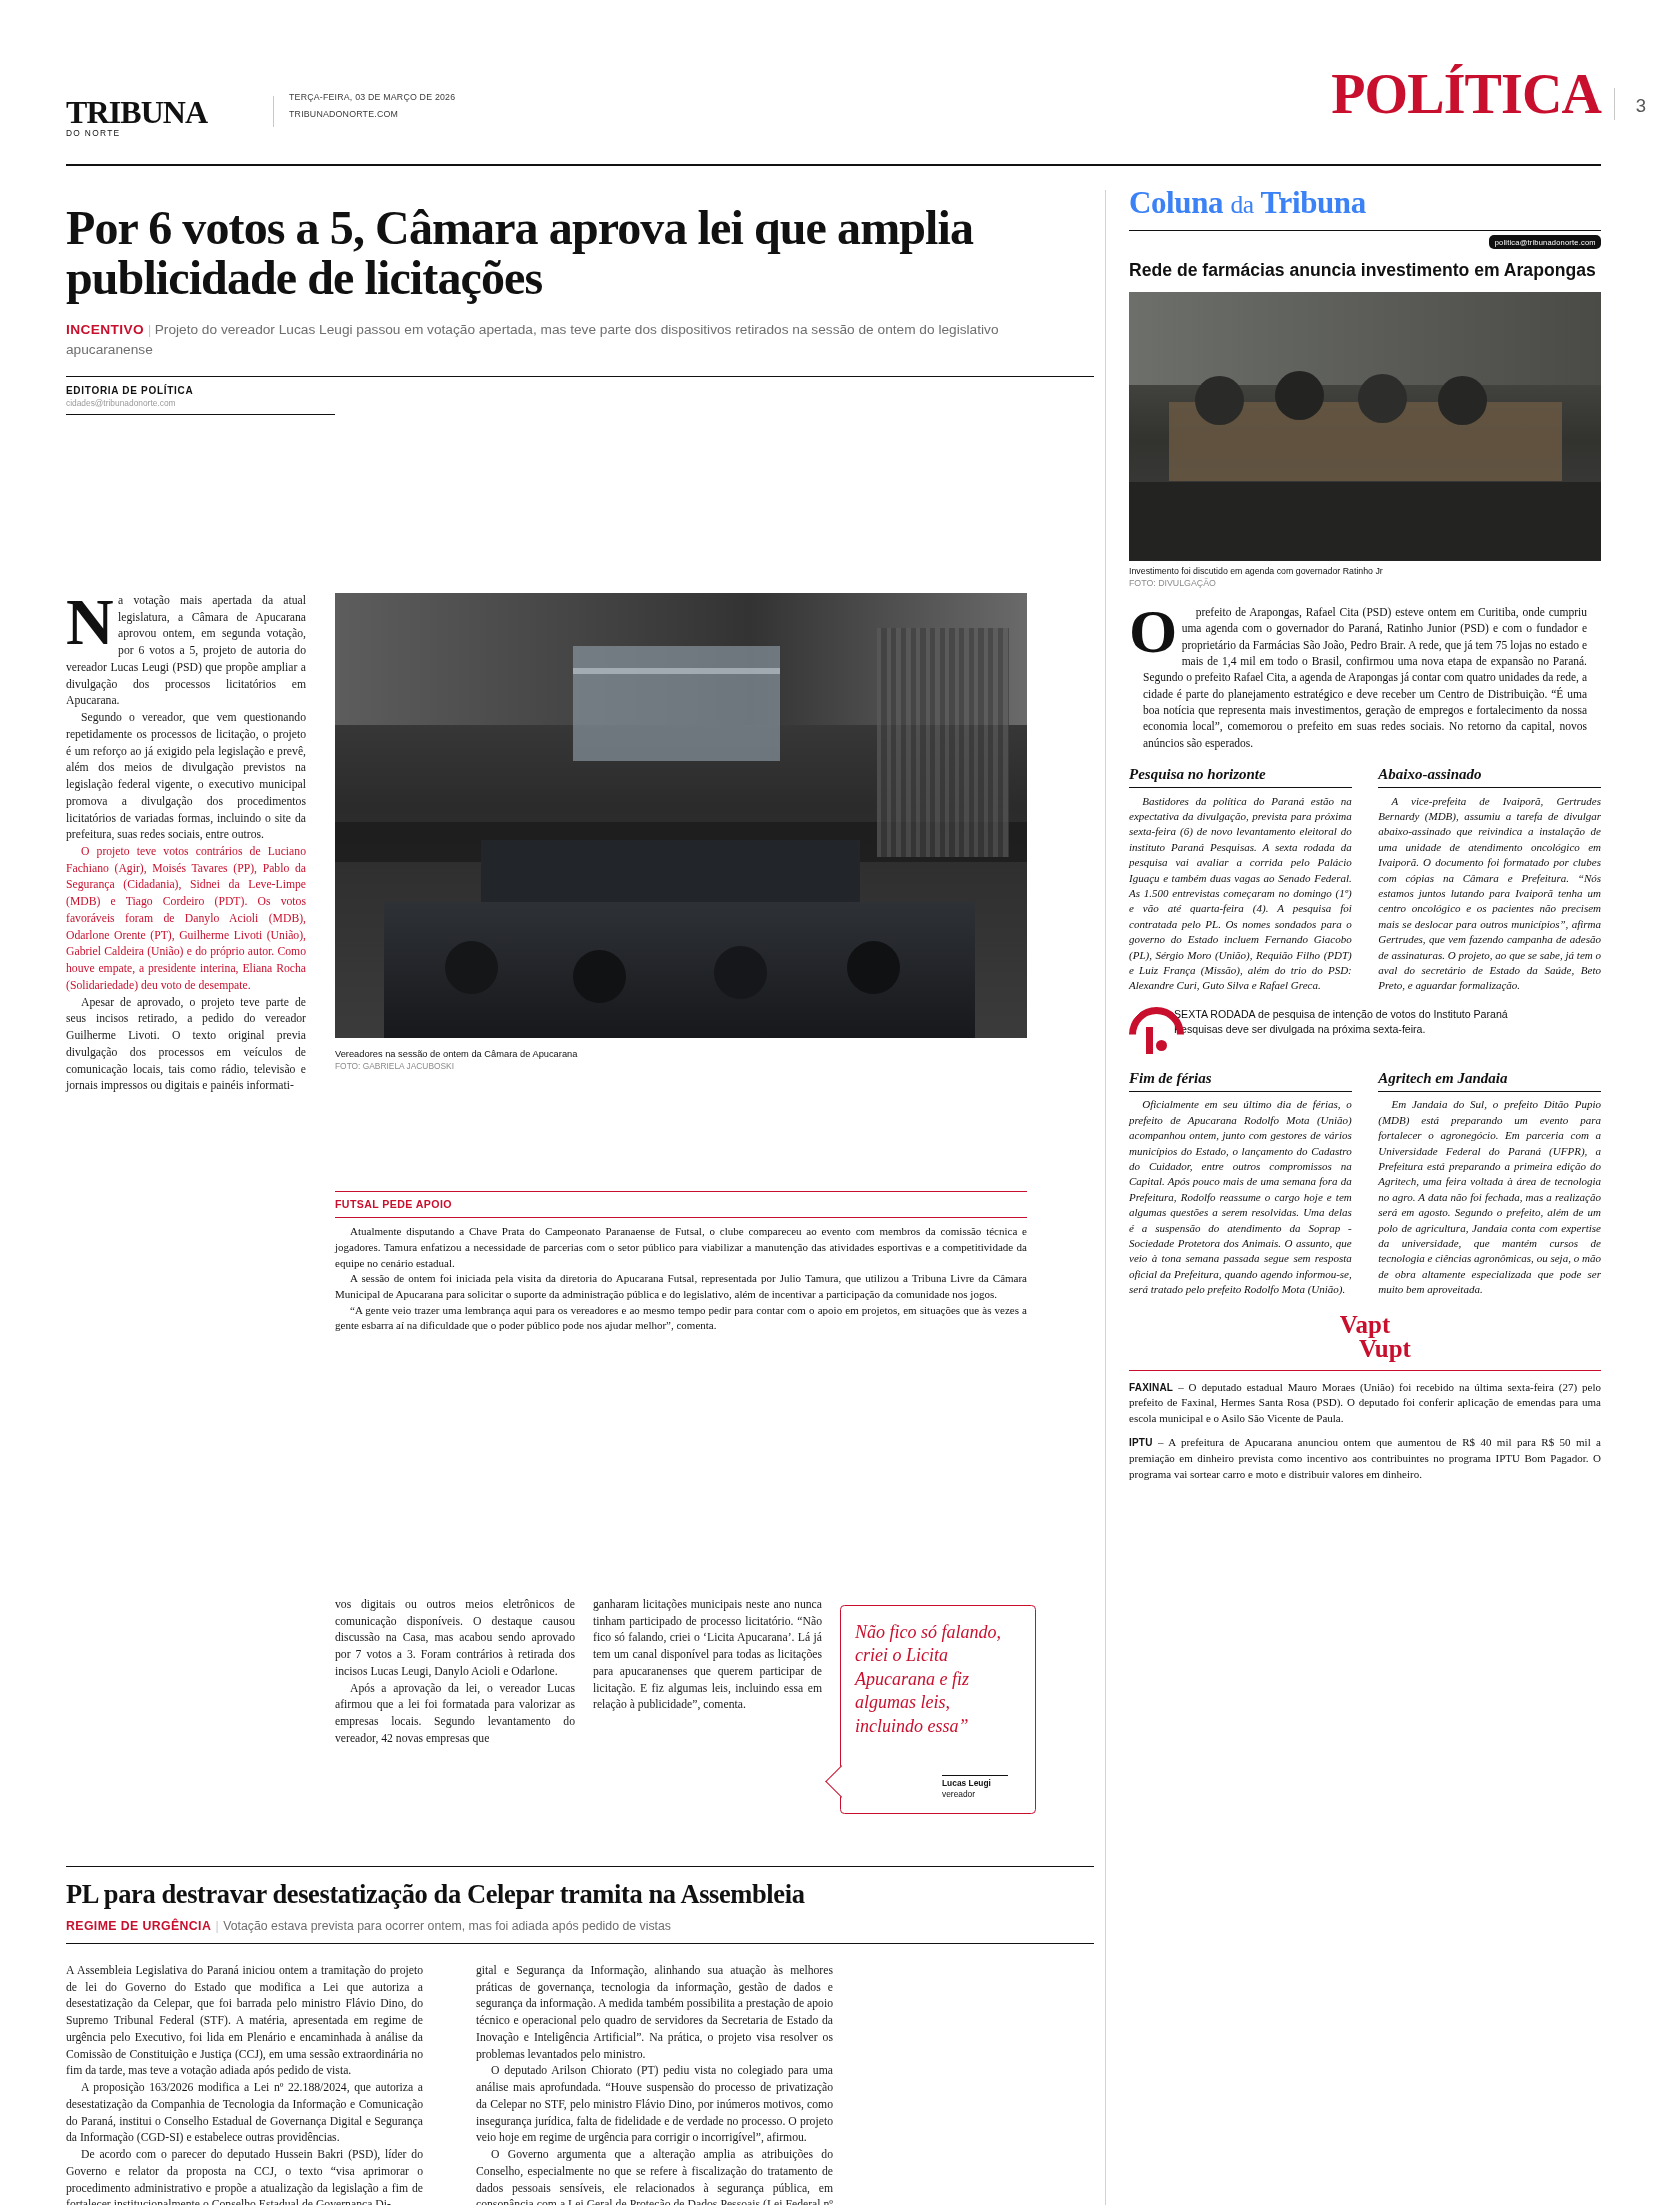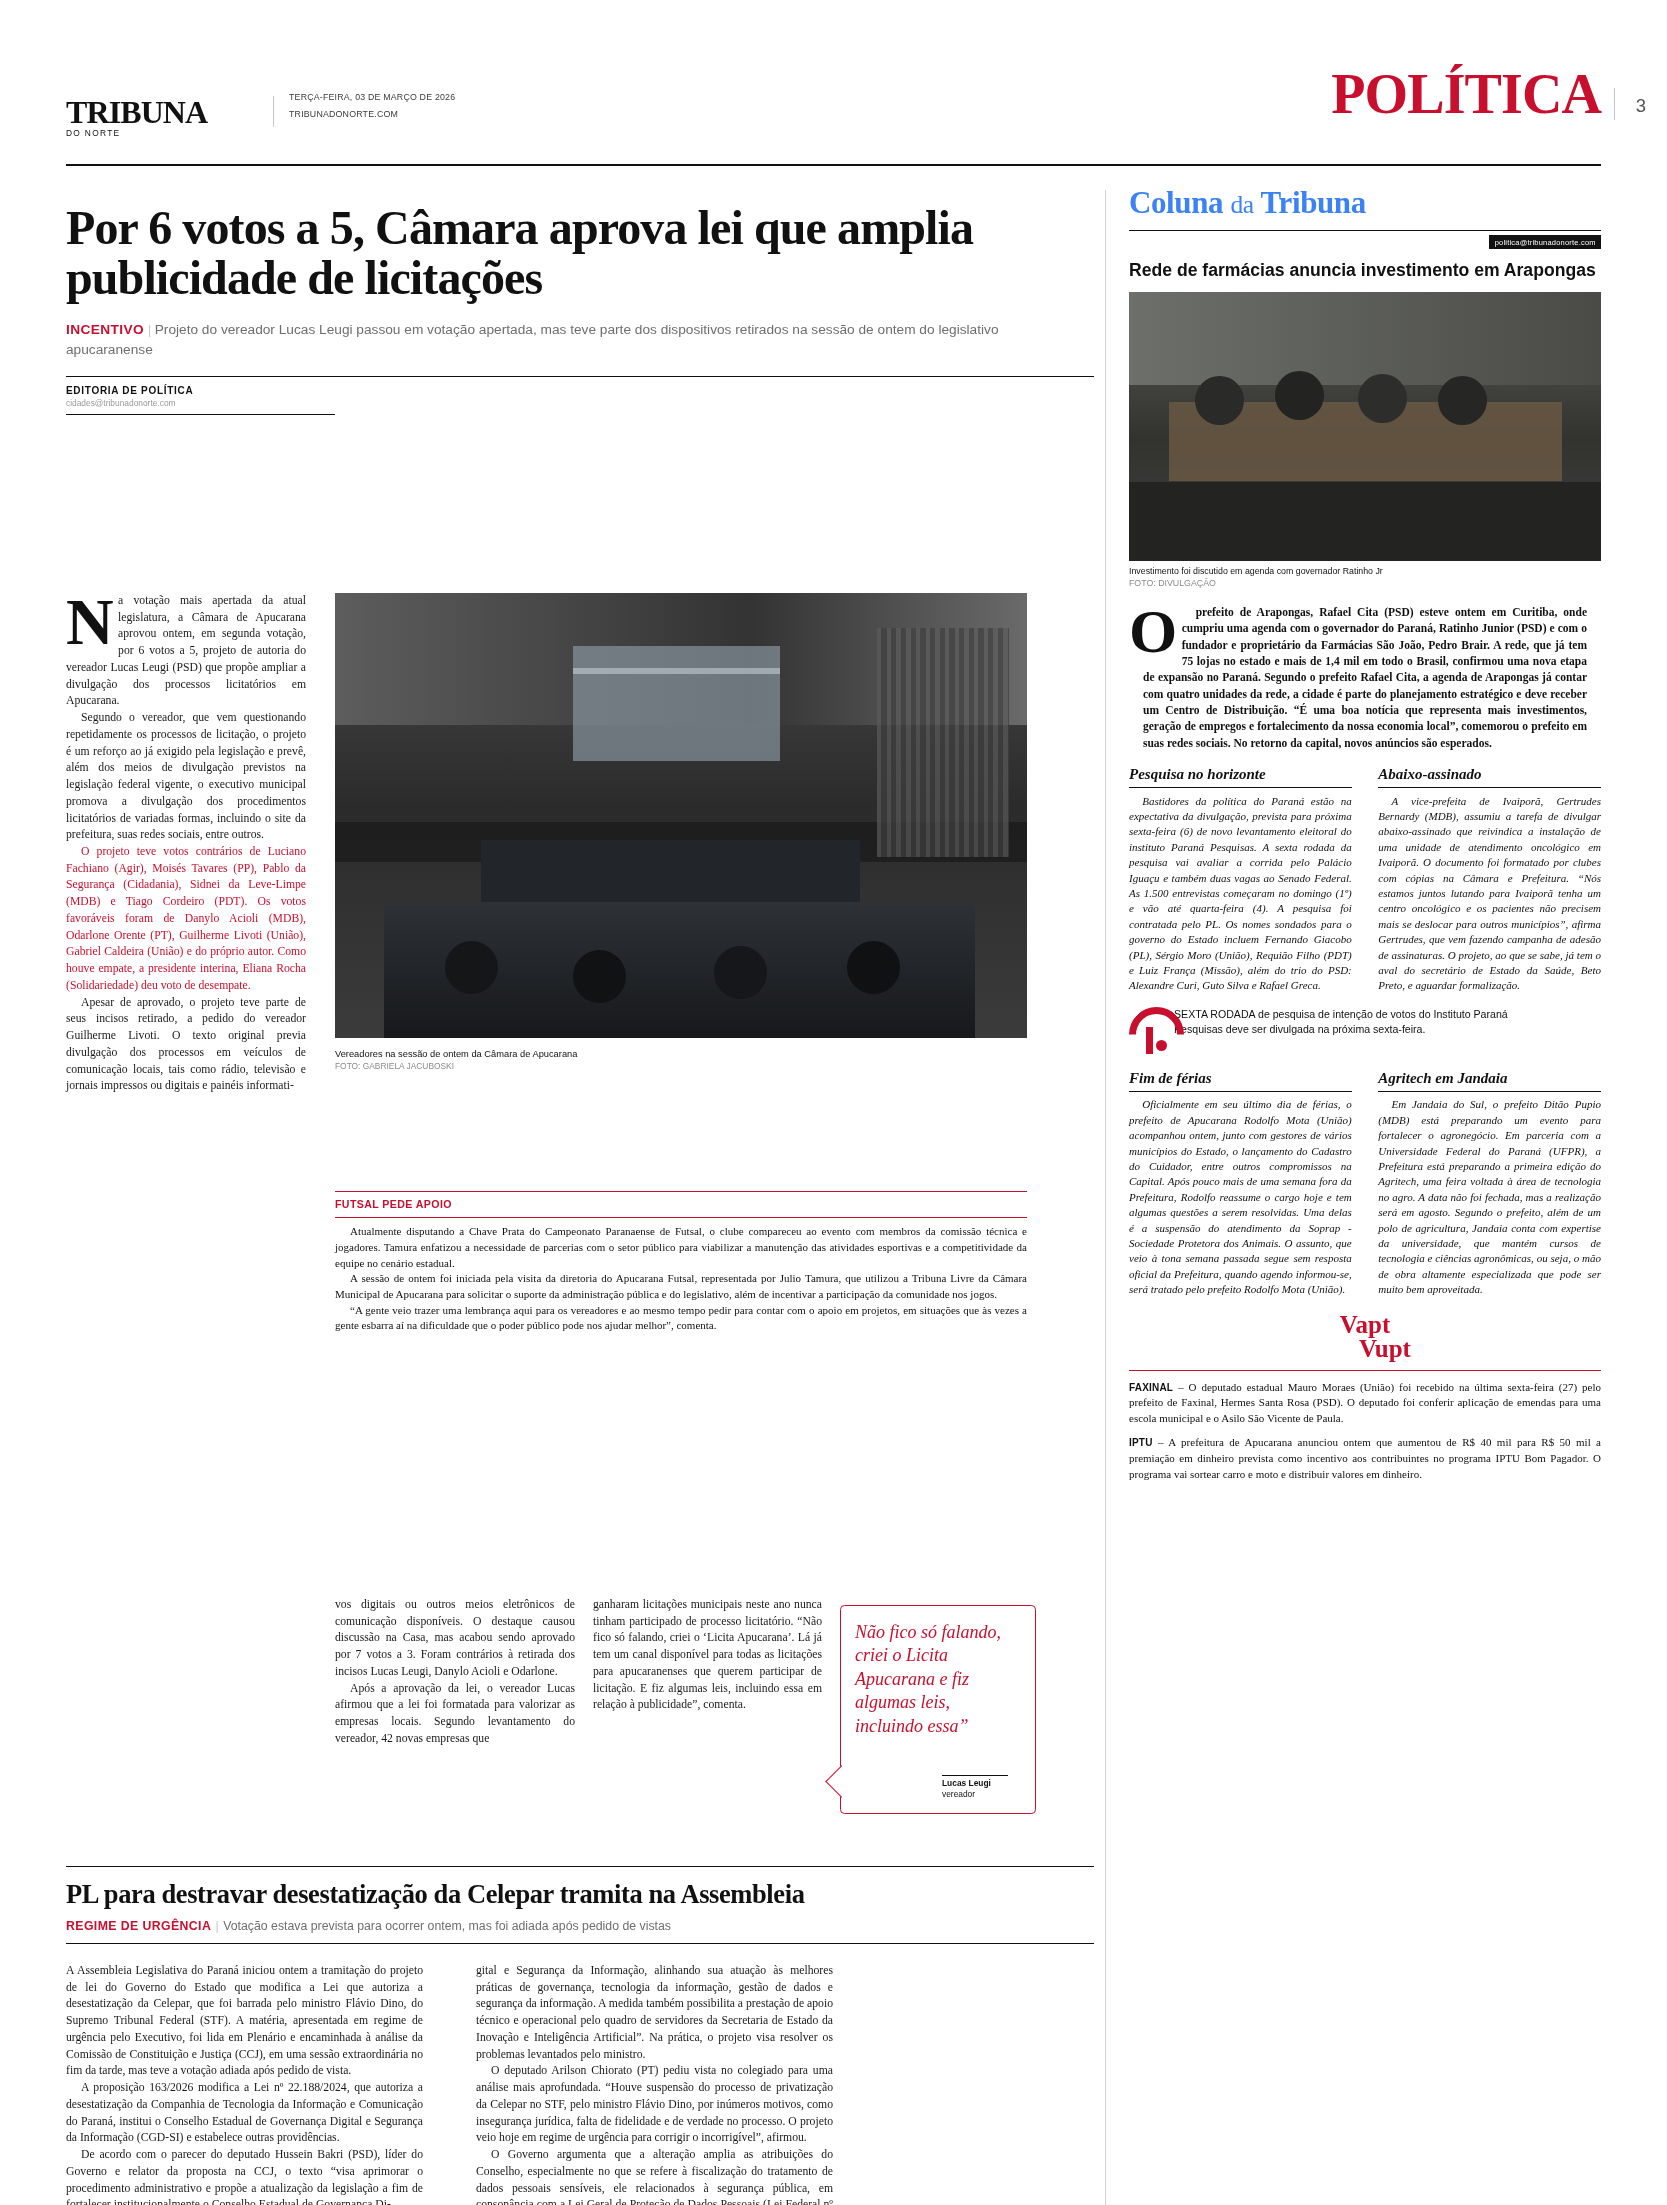--- a/index.html
+++ b/index.html
@@ -70,27 +70,27 @@
   .story2head{position:absolute;left:66px;top:1879px;width:1028px;font-family:"Liberation Serif",serif;font-weight:bold;font-size:26.5px;color:#111;letter-spacing:-0.4px;}
   .story2kick{position:absolute;left:66px;top:1919px;width:1028px;font-family:"Liberation Sans",sans-serif;font-size:12.3px;color:#6e6e6e;}
   .story2kick b{color:#c8102e;letter-spacing:0.4px;}
   .story2kick .bar{color:#c9c9c9;padding:0 4.4px;}
   .story2rule2{position:absolute;left:66px;top:1943px;width:1028px;height:0.9px;background:#111;}
 
   
   .colunahead{font-family:"Liberation Serif",serif;font-size:31px;color:#3b82f6;font-weight:bold;letter-spacing:-0.4px;}
   .colunahead .light{font-weight:normal;font-style:normal;font-size:25.6px;}
   .coluna-rule{height:1.3px;background:#111;margin-top:8.8px;}
-  .coluna-tag{display:inline-block;background:#111;color:#fff;font-family:"Liberation Sans",sans-serif;font-size:7.5px;padding:2.2px 5.3px;border-radius:0;letter-spacing:0.2px;}
+  .coluna-tag{display:inline-block;background:#111;color:#fff;font-family:"Liberation Sans",sans-serif;font-size:7.5px;padding:2.2px 5.3px;border-radius:5px;letter-spacing:0.2px;}
   .r-sub{font-family:"Liberation Sans",sans-serif;font-weight:bold;font-size:17.6px;line-height:1.2;color:#111;margin-top:11.5px;}
   .photo2{width:472px;height:269px;background:#2f2f2f;margin-top:10.6px;overflow:hidden;position:relative;}
   .cap2{font-family:"Liberation Sans",sans-serif;font-size:8.8px;line-height:1.35;margin-top:5.3px;color:#111;}
   .cap2 .credit{color:#8a8a8a;}
   .rtext{font-family:"Liberation Serif",serif;font-size:11.5px;line-height:1.42;text-align:justify;margin-top:9.7px;}
-  .rtext p{margin:14px;text-indent:14px;font-weight:bold;}
+  .rtext p{margin:14px;text-indent:14px;}
 
   .twocol{display:flex;gap:26.5px;margin-top:15px;font-style:italic;}
   .twocol .c{width:223px;}
   .mini-h{font-family:"Liberation Serif",serif;font-weight:bold;font-size:15px;color:#111;}
   .mini-rule{height:0.9px;background:#111;margin-top:4.4px;margin-bottom:5.3px;}
   .mini-t{font-family:"Liberation Serif",serif;font-size:11px;line-height:1.4;text-align:justify;}
   .mini-t p{margin:0;text-indent:13.2px;}
 
   .sexta{margin-top:13.2px;display:flex;gap:4px;align-items:flex-start;}
   .sexta .tx{font-family:"Liberation Sans",sans-serif;font-size:10.6px;line-height:1.42;color:#111;width:353px;}

